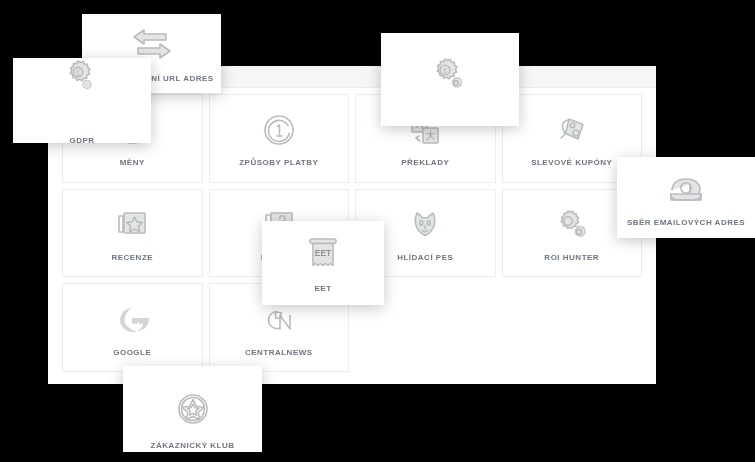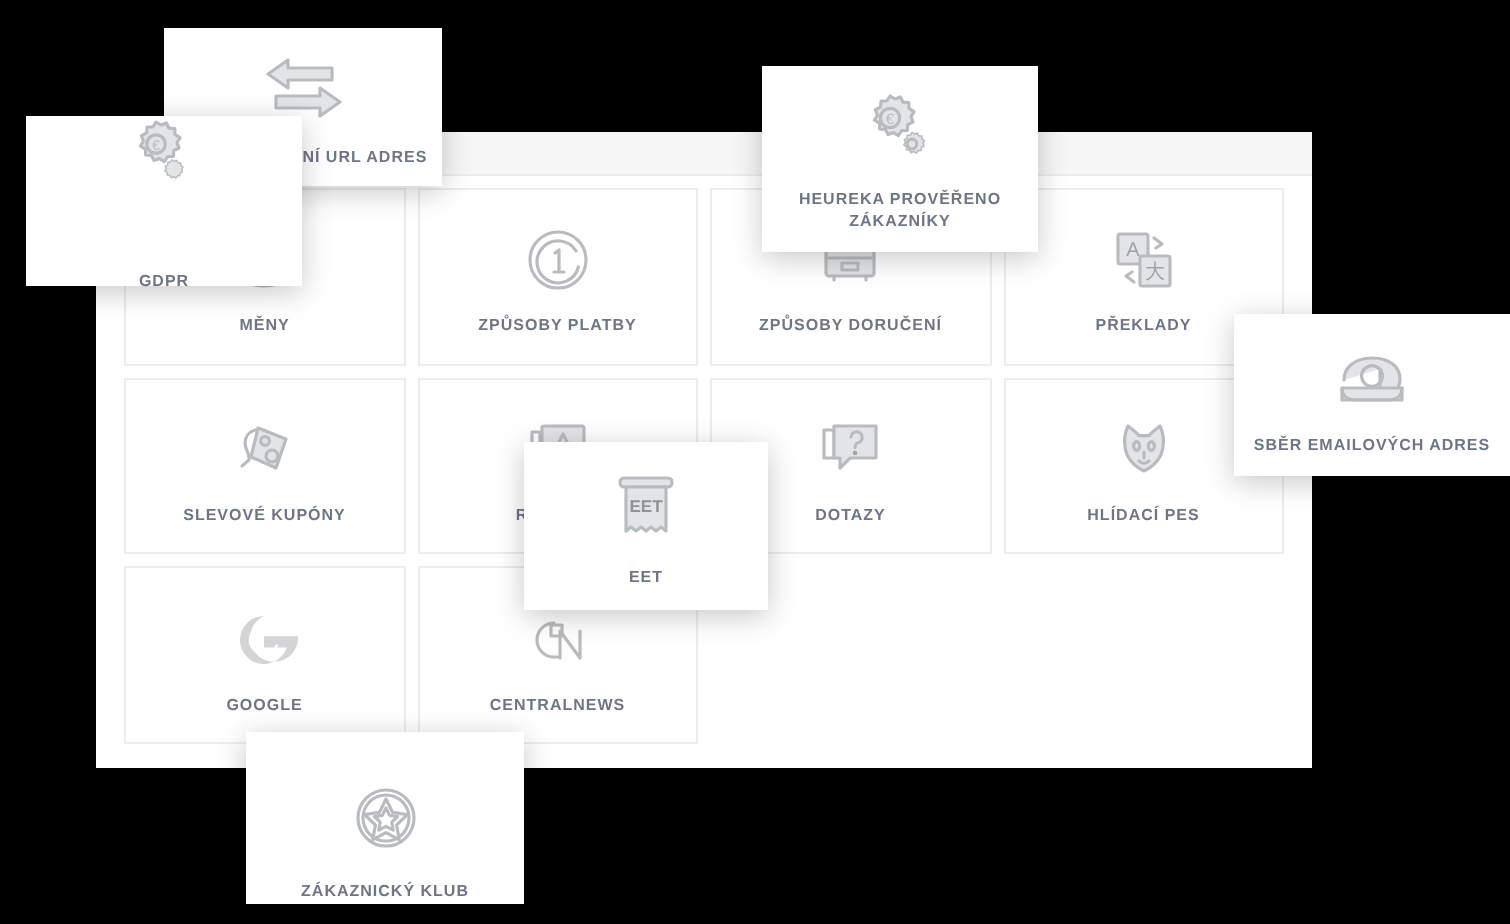--- a/index.html
+++ b/index.html
@@ -123,31 +123,20 @@
           <svg width="40" height="40" viewBox="0 0 40 40">
             <circle class="st" cx="20" cy="20" r="14"></circle>
             <path class="st" d="M29 15.5a10.5 10.5 0 1 0 1.2 8"></path>
             <path class="st" d="M18.5 16.5l2-1.5v10"></path>
             <path class="st" d="M18 26h5"></path>
           </svg>
         </span>
         <span class="lbl">ZPŮSOBY PLATBY</span>
       </div>
 
-      <div class="cell">
-        <span class="ico">
-          <svg width="40" height="40" viewBox="0 0 40 40">
-            <rect class="stf" x="8" y="14" width="24" height="14" rx="1.5"></rect>
-            <path class="st" d="M8 19h24"></path>
-            <rect class="st" x="16" y="21.5" width="8" height="3.5"></rect>
-            <path class="st" d="M12 28v2M28 28v2"></path>
-          </svg>
-        </span>
-        <span class="lbl">ZPŮSOBY DORUČENÍ</span>
-      </div>
 
       <div class="cell">
         <span class="ico">
           <svg width="40" height="40" viewBox="0 0 40 40">
             <rect class="stf" x="7" y="7" width="15" height="15" rx="1"></rect>
             <text x="14.5" y="18" font-size="10" font-family="Liberation Sans, sans-serif" fill="#9ea2a6" text-anchor="middle">A</text>
             <rect class="stf" x="18" y="18" width="15" height="15" rx="1"></rect>
             <text x="25.5" y="29" font-size="10" font-family="Liberation Sans, sans-serif" fill="#9ea2a6" text-anchor="middle">大</text>
             <path class="st" d="M25 9l4 3-3 2"></path>
             <path class="st" d="M15 31l-4-3 3-2"></path>
@@ -199,20 +188,35 @@
             <ellipse class="st" cx="16.3" cy="18" rx="1.5" ry="2.2" fill="#b9bcbe"></ellipse>
             <ellipse class="st" cx="23.7" cy="18" rx="1.5" ry="2.2" fill="#b9bcbe"></ellipse>
             <path class="st" d="M20 21v3"></path>
             <path class="st" d="M17.5 25.5c1.5 1.5 3.5 1.5 5 0"></path>
           </svg>
         </span>
         <span class="lbl">HLÍDACÍ PES</span>
       </div>
 
 
+      <div class="cell">
+        <span class="ico">
+          <svg width="40" height="40" viewBox="0 0 40 40">
+            <g class="stf" transform="translate(16,16)">
+              <path d="M0 -10l2.2 1.3 2.4-.9 1.2 2.3 2.6.2.1 2.6 2.2 1.4-1.3 2.2.9 2.4-2.3 1.2-.2 2.6-2.6.1-1.4 2.2-2.2-1.3-2.4.9-1.2-2.3-2.6-.2-.1-2.6-2.2-1.4 1.3-2.2-.9-2.4 2.3-1.2.2-2.6 2.6-.1z"></path>
+            </g>
+            <circle class="st" cx="16" cy="16" r="4.2" fill="#ffffff"></circle>
+            <g class="stf" transform="translate(27,27) scale(0.62)">
+              <path d="M0 -10l2.2 1.3 2.4-.9 1.2 2.3 2.6.2.1 2.6 2.2 1.4-1.3 2.2.9 2.4-2.3 1.2-.2 2.6-2.6.1-1.4 2.2-2.2-1.3-2.4.9-1.2-2.3-2.6-.2-.1-2.6-2.2-1.4 1.3-2.2-.9-2.4 2.3-1.2.2-2.6 2.6-.1z"></path>
+            </g>
+            <circle class="st" cx="27" cy="27" r="2.6" fill="#ffffff"></circle>
+          </svg>
+        </span>
+        <span class="lbl">ROI HUNTER</span>
+      </div>
 
       <div class="cell">
         <span class="ico">
           <svg width="40" height="40" viewBox="0 0 40 40">
             <path d="M20 8a12 12 0 1 0 11.4 15.7h-11.4v-5.6h17A12 12 0 1 1 20 8z" fill="#d2d4d6"></path>
             <path d="M20 8a12 12 0 0 1 8.4 3.4l-3.6 3.6A7 7 0 0 0 20 13a7 7 0 1 0 0 14 7 7 0 0 0 6.6-4.7" fill="none" stroke="#ffffff" stroke-width="1.3"></path>
           </svg>
         </span>
         <span class="lbl">GOOGLE</span>
       </div>
@@ -264,21 +268,20 @@
           <path d="M0 -11l2.5 1.5 2.7-1 1.3 2.6 2.9.2.1 2.9 2.5 1.6-1.5 2.5 1 2.7-2.6 1.3-.2 2.9-2.9.1-1.6 2.5-2.5-1.5-2.7 1-1.3-2.6-2.9-.2-.1-2.9-2.5-1.6 1.5-2.5-1-2.7 2.6-1.3.2-2.9 2.9-.1z"></path>
         </g>
         <circle class="st" cx="19" cy="16" r="4.8" fill="#ffffff"></circle>
         <text x="19" y="19" font-size="7.5" font-family="Liberation Sans, sans-serif" fill="#b9bcbe" text-anchor="middle">€</text>
         <g class="stf" transform="translate(30,29) scale(0.52)">
           <path d="M0 -11l2.5 1.5 2.7-1 1.3 2.6 2.9.2.1 2.9 2.5 1.6-1.5 2.5 1 2.7-2.6 1.3-.2 2.9-2.9.1-1.6 2.5-2.5-1.5-2.7 1-1.3-2.6-2.9-.2-.1-2.9-2.5-1.6 1.5-2.5-1-2.7 2.6-1.3.2-2.9 2.9-.1z"></path>
         </g>
         <circle class="st" cx="30" cy="29" r="2.4" fill="#ffffff"></circle>
       </svg>
     </span>
-    <span class="lbl">HEUREKA PROVĚŘENO ZÁKAZNÍKY</span>
   </div>
 
   <div class="fcard" id="fc-email">
     <span class="ico">
       <svg width="48" height="40" viewBox="0 0 48 40">
         <path class="stf" d="M10 22c0-6 5-11 14-11s14 4.5 14 10.5c0 4.5-3 7-6 7-2.5 0-4-1.5-4-4v-8" fill="none" stroke-width="2.6"></path>
         <circle class="st" cx="24" cy="20" r="5.2" stroke-width="2.6"></circle>
         <path class="stf" d="M9 26h30v6H9z"></path>
         <path class="st" d="M9 26c0 4 3 6 7 6h16c4 0 7-2 7-6"></path>
       </svg>

